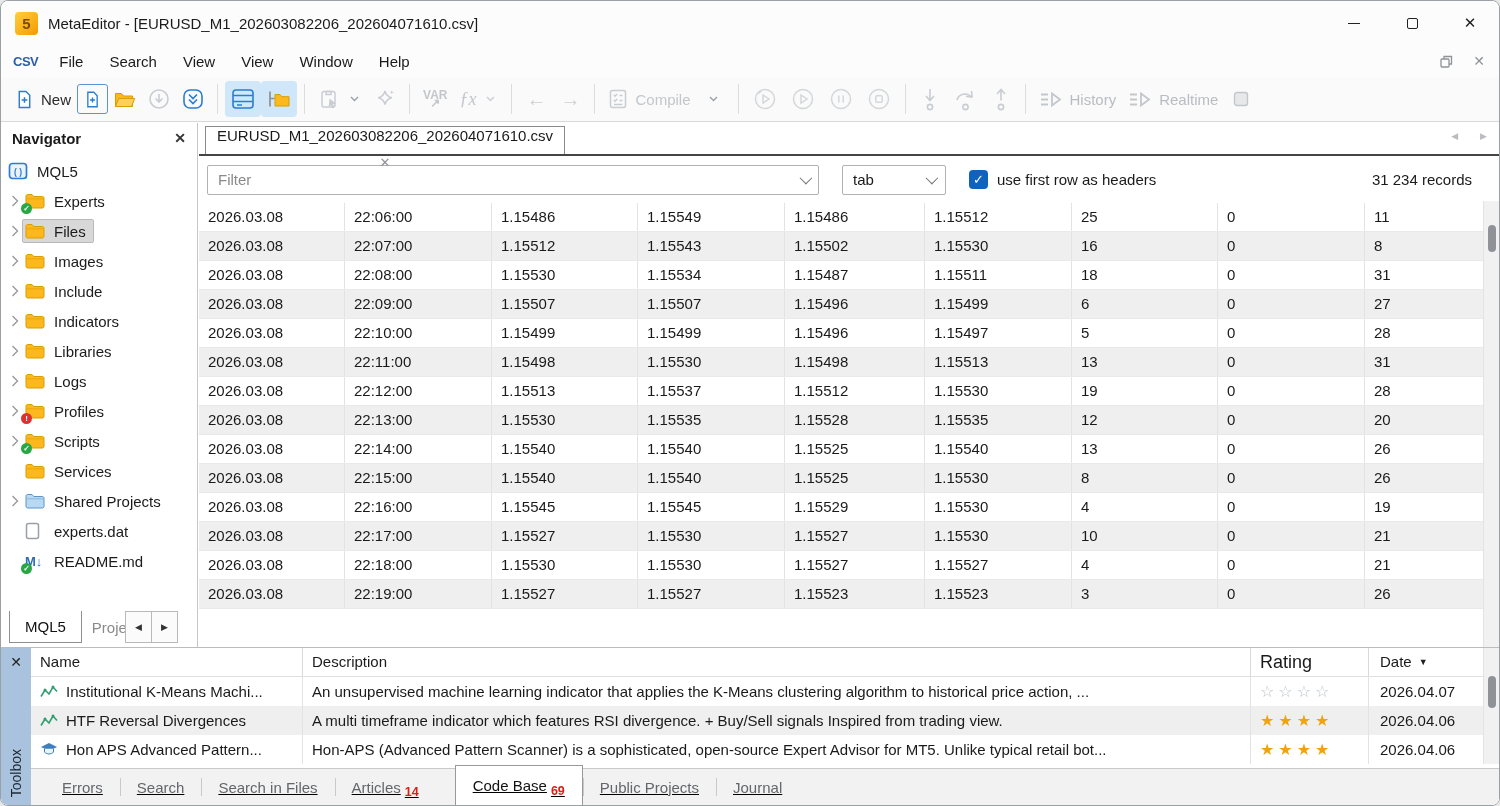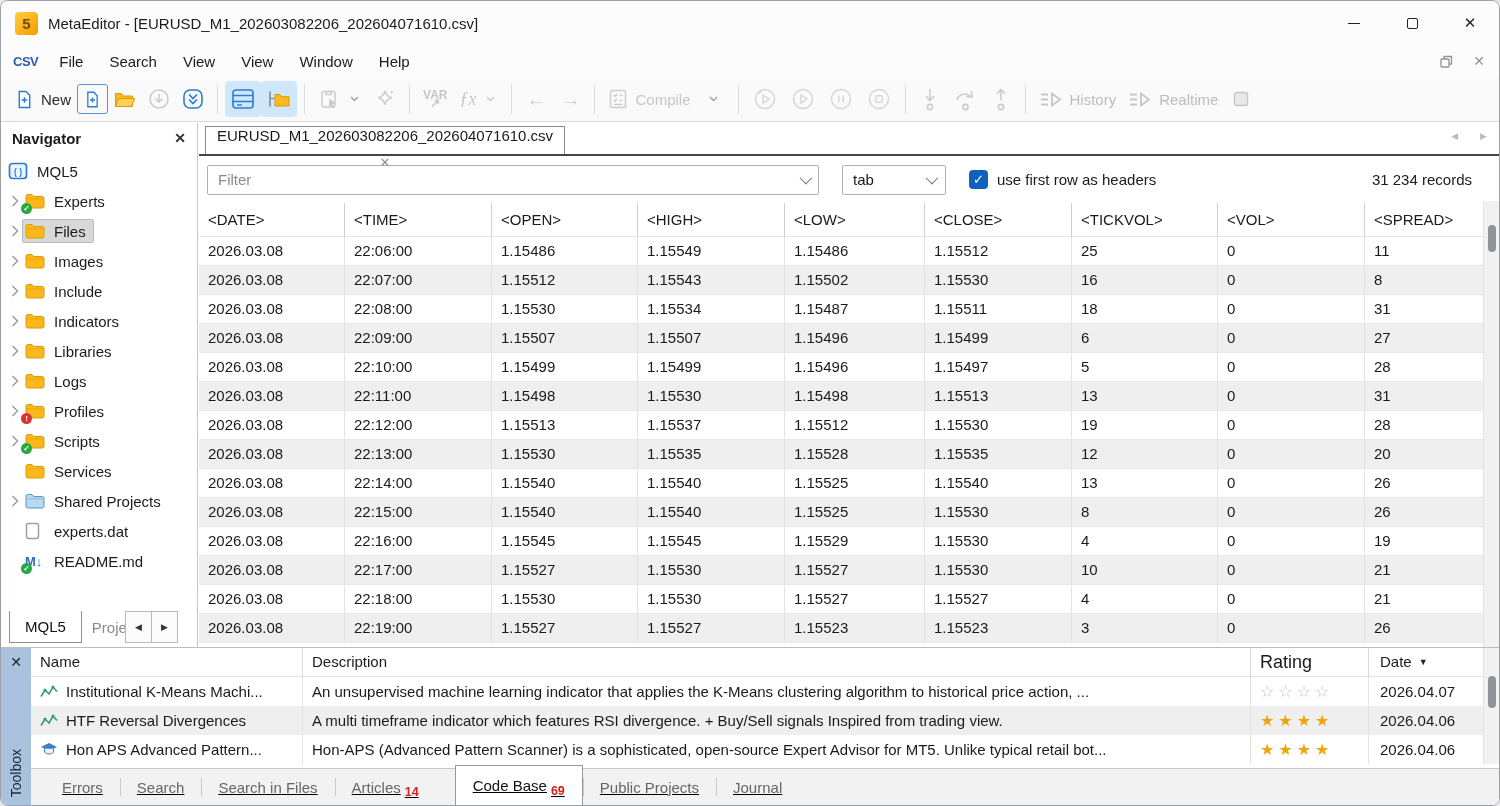--- a/index.html
+++ b/index.html
@@ -613,31 +613,20 @@
           <span class="combo-chev"></span>
         </div>
         <div class="headers-check">
           <span class="checkbox">✓</span>
           <span>use first row as headers</span>
         </div>
         <div class="records">31 234 records</div>
       </div>
 
       <div class="grid">
-        <div class="grid-header">
-            <div class="hcell c0">&lt;DATE&gt;</div>
-            <div class="hcell c1">&lt;TIME&gt;</div>
-            <div class="hcell c2">&lt;OPEN&gt;</div>
-            <div class="hcell c3">&lt;HIGH&gt;</div>
-            <div class="hcell c4">&lt;LOW&gt;</div>
-            <div class="hcell c5">&lt;CLOSE&gt;</div>
-            <div class="hcell c6">&lt;TICKVOL&gt;</div>
-            <div class="hcell c7">&lt;VOL&gt;</div>
-            <div class="hcell c8">&lt;SPREAD&gt;</div>
-          </div>
         <div>
             <div class="grow">
               <div class="gcell c0">2026.03.08</div>
               <div class="gcell c1">22:06:00</div>
               <div class="gcell c2">1.15486</div>
               <div class="gcell c3">1.15549</div>
               <div class="gcell c4">1.15486</div>
               <div class="gcell c5">1.15512</div>
               <div class="gcell c6">25</div>
               <div class="gcell c7">0</div>

